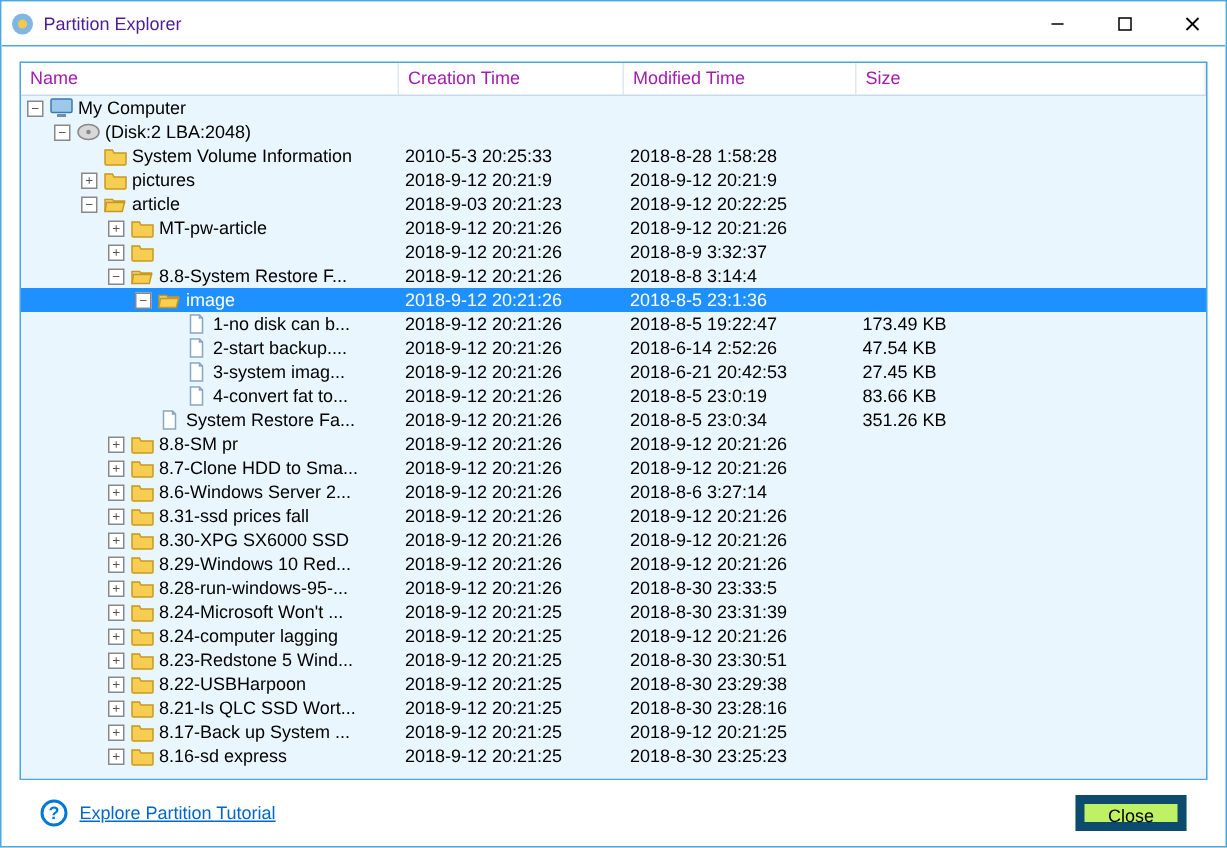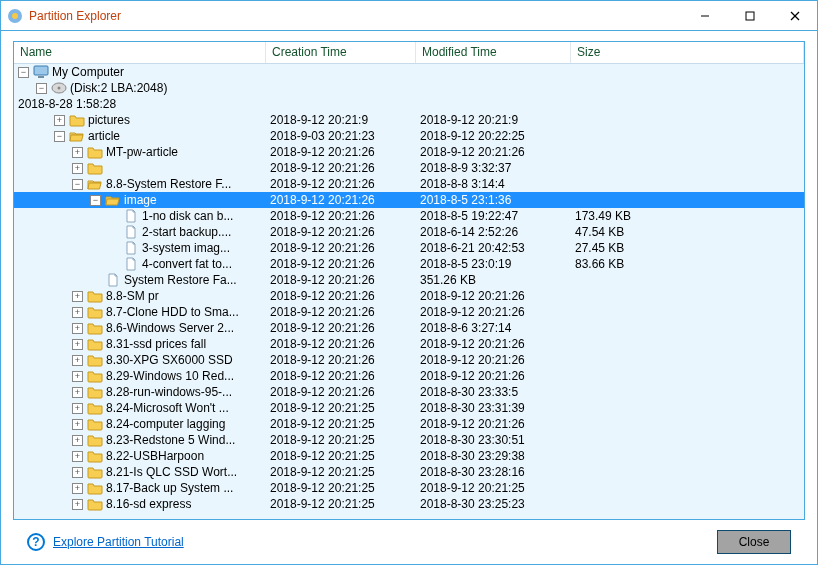--- a/index.html
+++ b/index.html
@@ -25,21 +25,21 @@
   }
   .titlebar .app-icon {
     width: 16px; height: 16px;
     margin-right: 6px;
     display: inline-flex;
     align-items: center; justify-content: center;
   }
   .titlebar .title {
     flex: 1;
     font-size: 12px;
-    color: #c2410c;
+    color: #4c1d95;
   }
   .win-controls {
     display: flex;
     height: 100%;
   }
   .win-btn {
     width: 45px;
     display: flex;
     align-items: center;
     justify-content: center;
@@ -60,21 +60,21 @@
     flex-direction: column;
     min-height: 0;
     position: relative;
   }
   .tree-headers {
     display: flex;
     height: 22px;
     background: #fff;
     border-bottom: 1px solid #c7dceb;
     font-size: 12px;
-    color: #14532d;
+    color: #a21caf;
   }
   .hdr {
     padding: 3px 6px;
     border-right: 1px solid #e0e8ee;
   }
   .col-name { width: 252px; }
   .col-created { width: 150px; }
   .col-modified { width: 155px; }
   .col-size { flex: 1; }
   .tree-body {
@@ -151,22 +151,22 @@
   .tutorial-link {
     color: #0066cc;
     text-decoration: underline;
     cursor: pointer;
     font-size: 12px;
   }
   .spacer { flex: 1; }
   .close-btn {
     min-width: 74px;
     height: 24px;
-    background: #a3a3a3;
-    border: 1px solid #0c4a6e;
+    background: #bef264;
+    border: 6px solid #0c4a6e;
     font-size: 12px;
     cursor: pointer;
   }
   
   .tree-body::-webkit-scrollbar { width: 16px; }
   .tree-body::-webkit-scrollbar-track { background: #eef4f8; }
   .tree-body::-webkit-scrollbar-thumb { background: #c3cfd8; border: 1px solid #a9b7c0; }
 </style>
 </head>
 <body>
@@ -234,20 +234,31 @@
                 <circle cx="8" cy="7" r="1.5" fill="#888"></circle>
               </svg>
             </span>
             <span class="label">(Disk:2 LBA:2048)</span>
           </div>
           <div class="cell-created"></div>
           <div class="cell-modified"></div>
           <div class="cell-size"></div>
         </div>
         <div class="row">
+          <div class="cell-name">
+            <span class="indent" style="width: 40px;"></span>
+            <span class="toggle empty"></span>
+            <span class="icon">
+              <svg width="16" height="14" viewBox="0 0 16 14">
+                <path d="M1 3h5l1 2h8v7a1 1 0 0 1-1 1H2a1 1 0 0 1-1-1z" fill="#f8ce52" stroke="#c79a1f"></path>
+              </svg>
+            </span>
+            <span class="label">System Volume Information</span>
+          </div>
+          <div class="cell-created">2010-5-3 20:25:33</div>
           <div class="cell-modified">2018-8-28 1:58:28</div>
           <div class="cell-size"></div>
         </div>
         <div class="row">
           <div class="cell-name">
             <span class="indent" style="width: 40px;"></span>
             <span class="toggle">+</span>
             <span class="icon">
               <svg width="16" height="14" viewBox="0 0 16 14">
                 <path d="M1 3h5l1 2h8v7a1 1 0 0 1-1 1H2a1 1 0 0 1-1-1z" fill="#f8ce52" stroke="#c79a1f"></path>
@@ -406,20 +417,21 @@
             <span class="toggle empty"></span>
             <span class="icon">
               <svg width="14" height="14" viewBox="0 0 14 14">
                 <path d="M3 1h6l2 2v10H3z" fill="#fff" stroke="#8aa7bf"></path>
                 <path d="M9 1v2h2" fill="none" stroke="#8aa7bf"></path>
               </svg>
             </span>
             <span class="label">System Restore Fa...</span>
           </div>
           <div class="cell-created">2018-9-12 20:21:26</div>
+          <div class="cell-modified">2018-8-5 23:0:34</div>
           <div class="cell-size">351.26 KB</div>
         </div>
         <div class="row">
           <div class="cell-name">
             <span class="indent" style="width: 58px;"></span>
             <span class="toggle">+</span>
             <span class="icon">
               <svg width="16" height="14" viewBox="0 0 16 14">
                 <path d="M1 3h5l1 2h8v7a1 1 0 0 1-1 1H2a1 1 0 0 1-1-1z" fill="#f8ce52" stroke="#c79a1f"></path>
               </svg>

